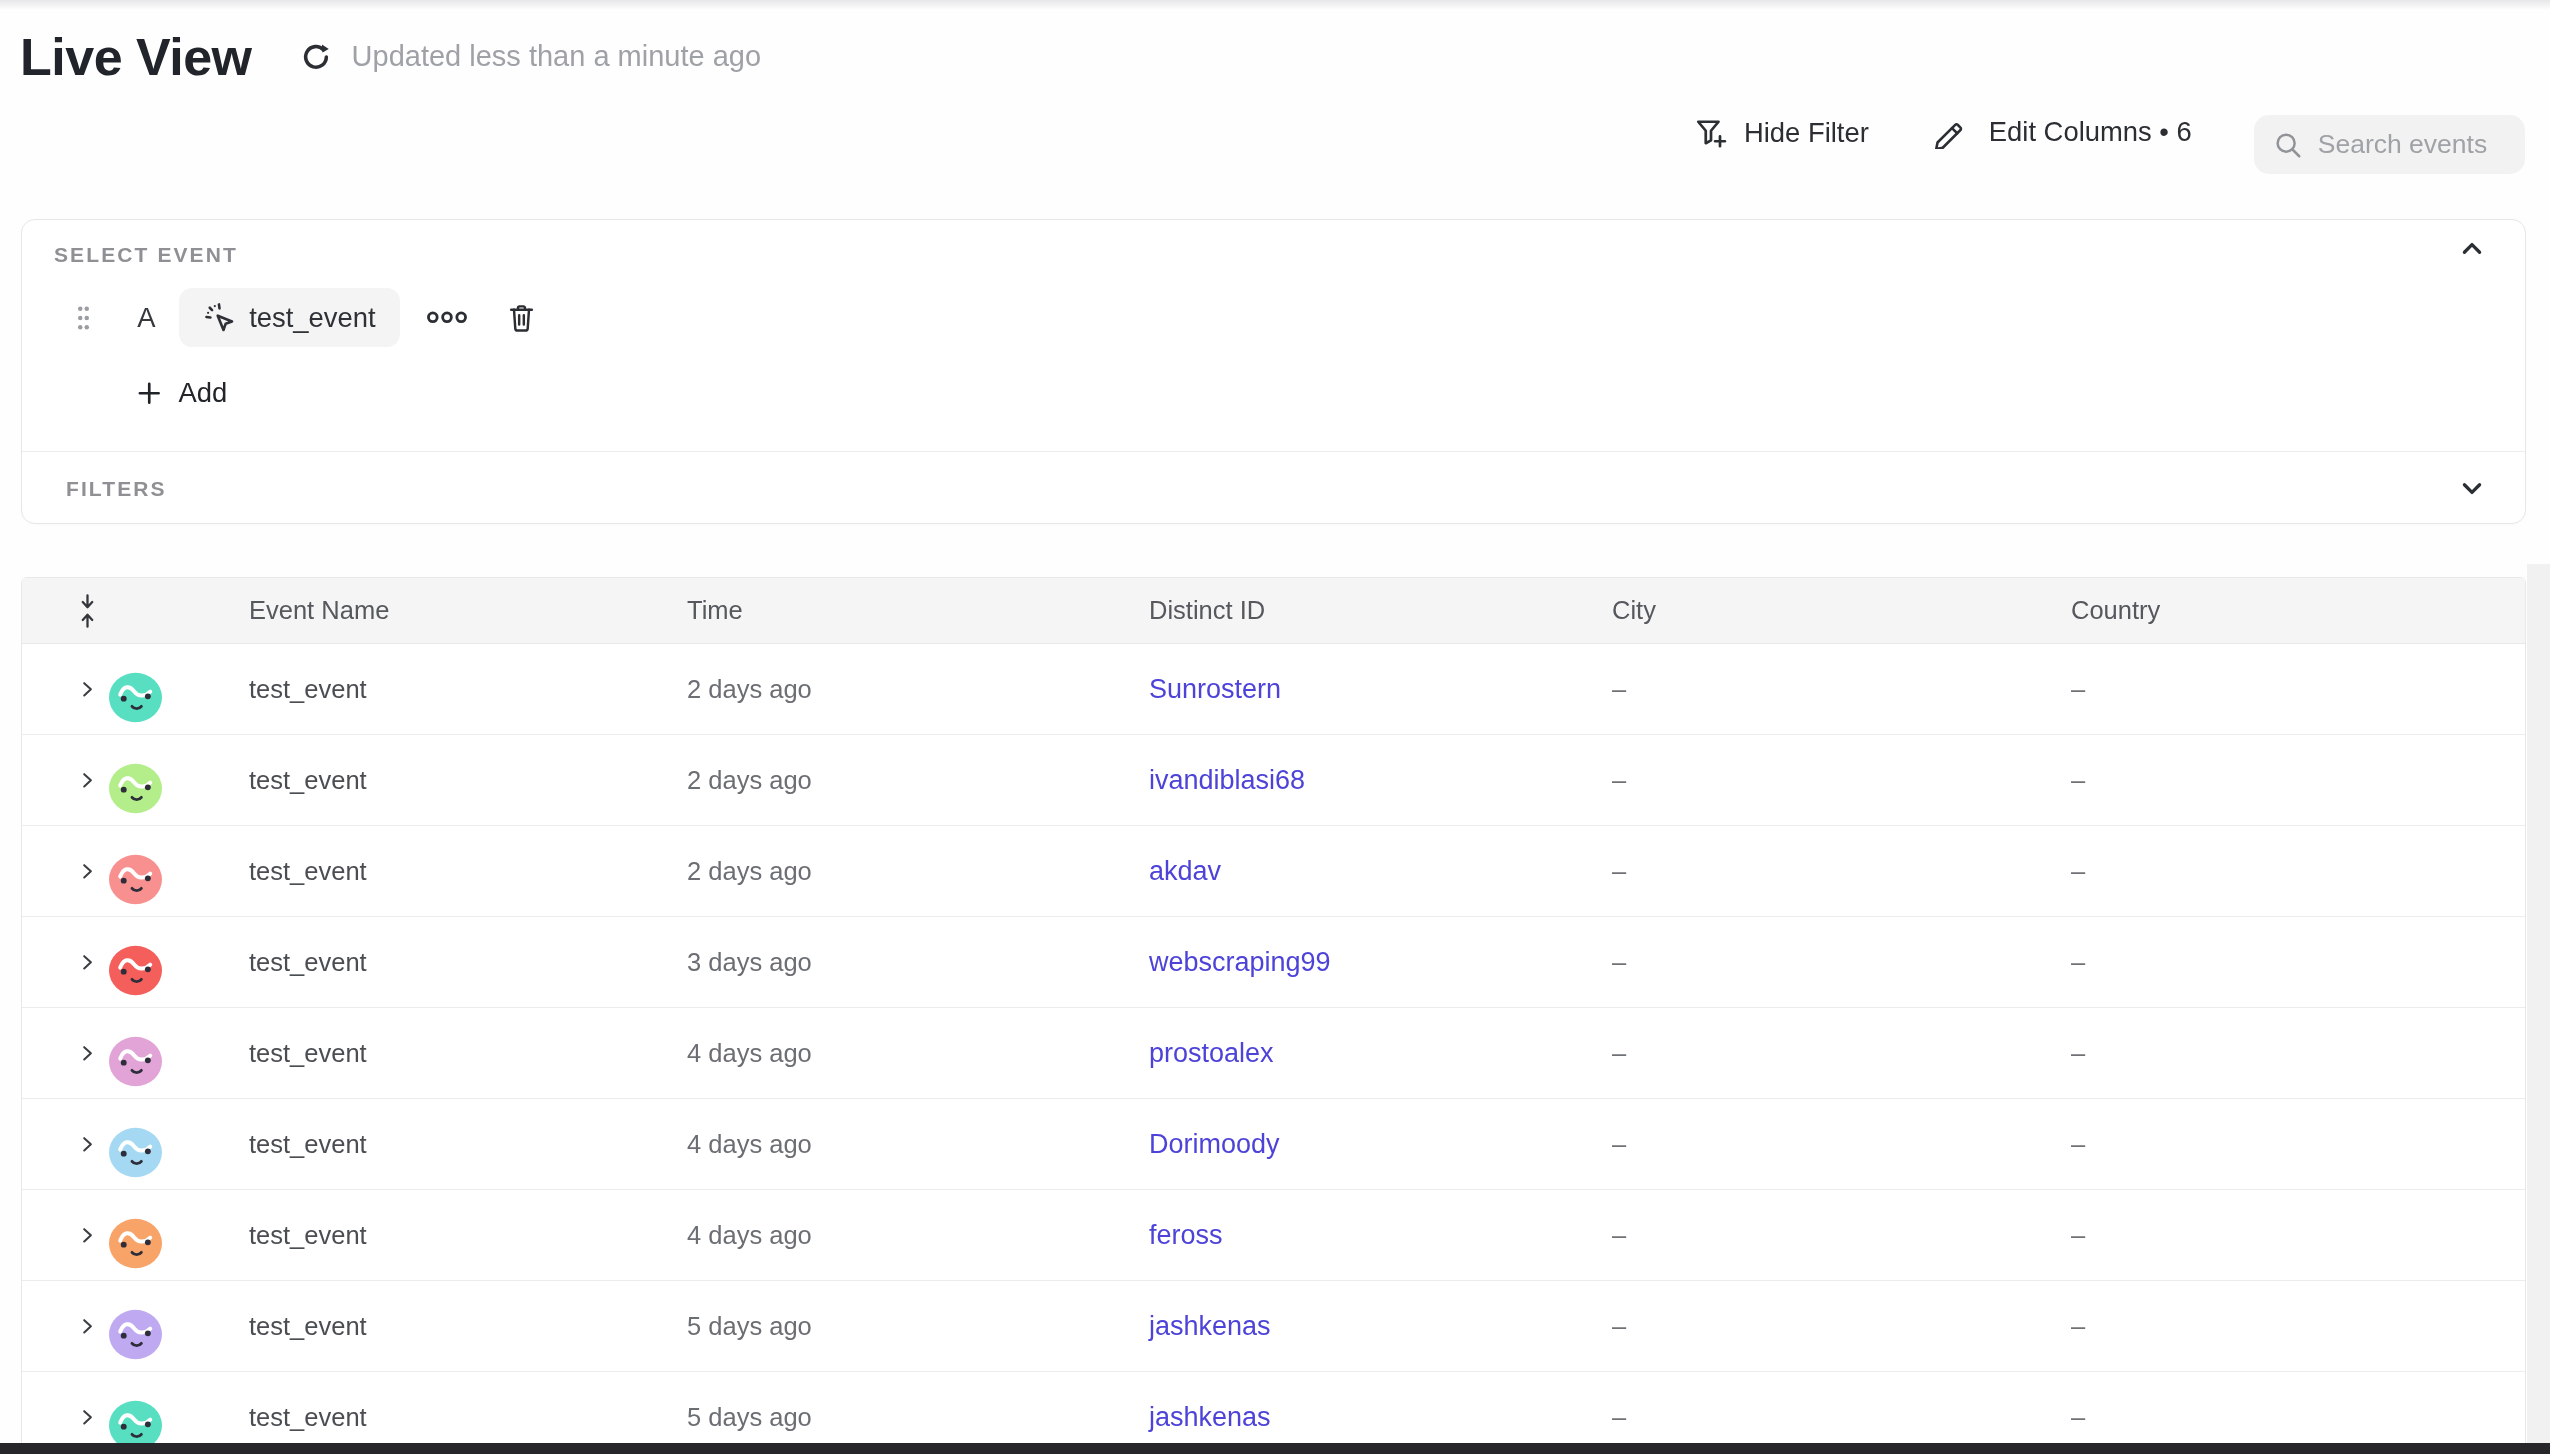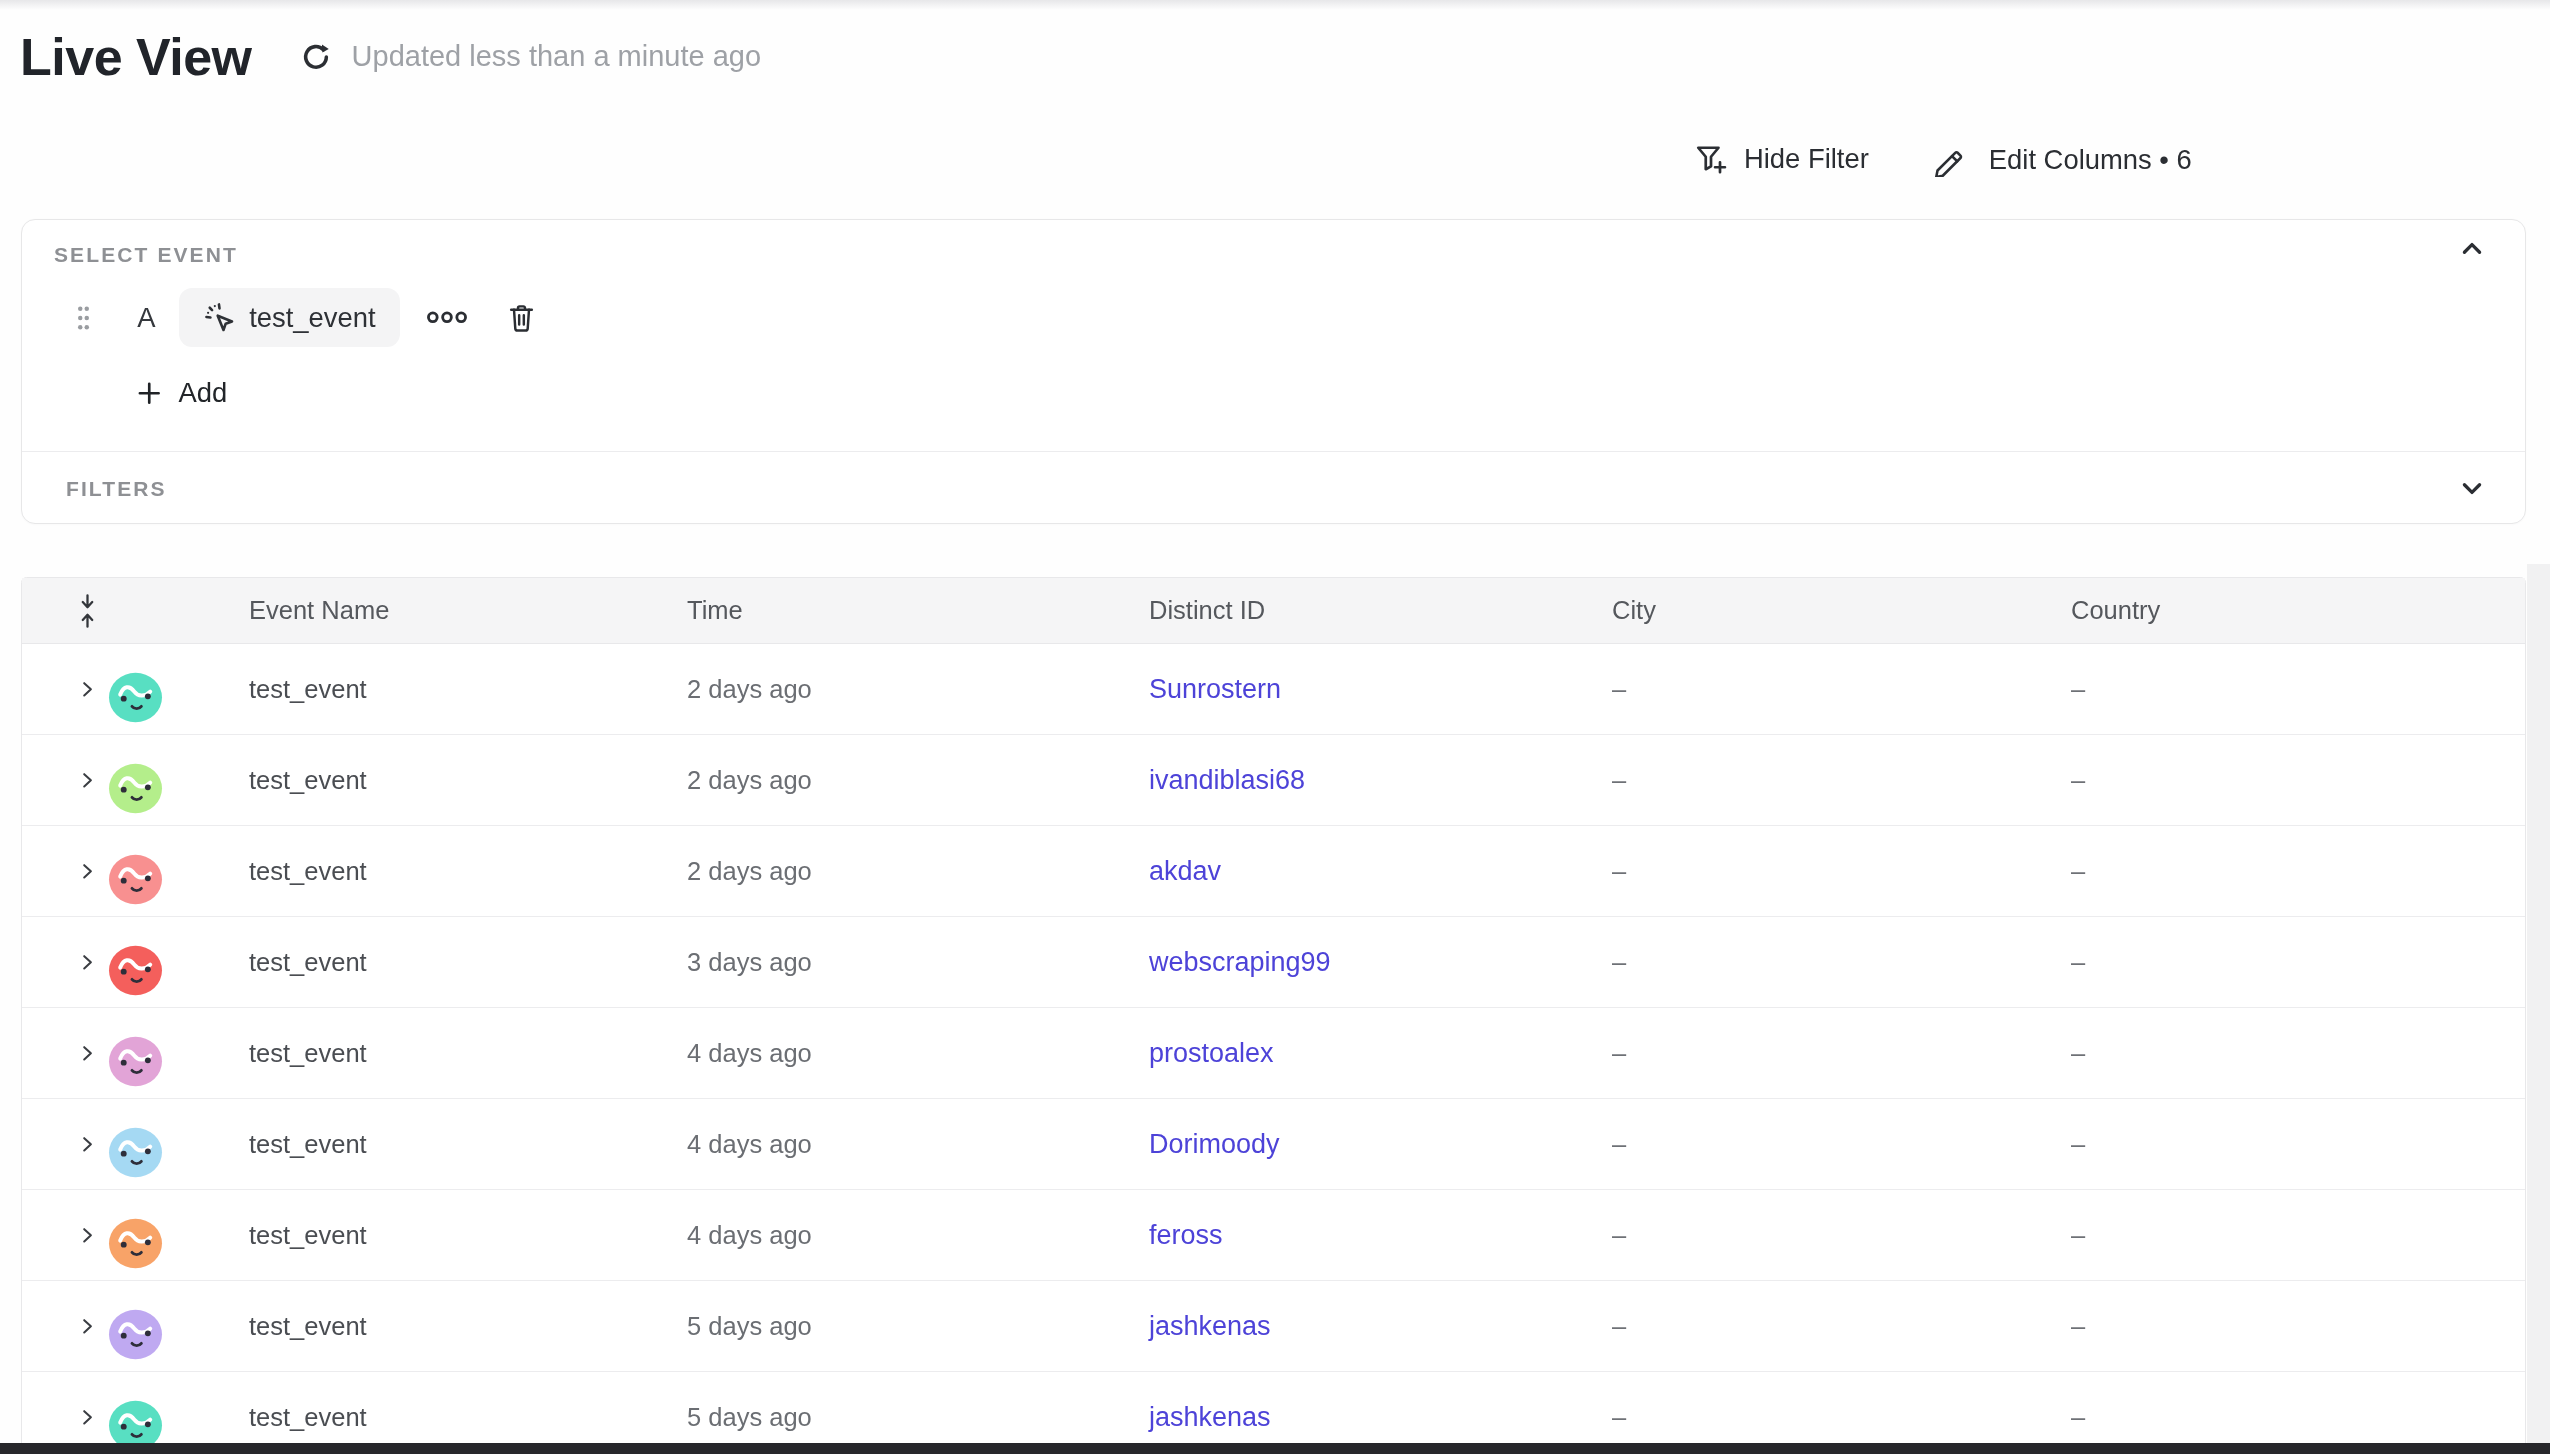--- a/index.html
+++ b/index.html
@@ -13,21 +13,21 @@
 
   
   .page-header { position:absolute; left:20px; top:26.5px; display:flex; align-items:center; }
   .page-title { font-size:52px; font-weight:700; color:#21242a; letter-spacing:-0.5px; }
   .refresh-btn { margin-left:45px; width:38px; height:38px; display:flex; align-items:center;
     justify-content:center; cursor:pointer; color:#2b2e33; }
   .updated-text { margin-left:17px; font-size:29px; color:#9ea1a6; }
 
   
   .toolbar { position:absolute; top:115px; left:1693px; right:24.6px; height:62px;
-    display:flex; align-items:flex-end; }
+    display:flex; align-items:flex-start; }
   .tb-btn { display:flex; align-items:center; gap:15px; font-size:27.4px; font-weight:500;
     color:#2b2e33; cursor:pointer; white-space:nowrap; }
   .tb-btn + .tb-btn { margin-left:62px;gap:24px; }
   .search-box { margin-left:62px; width:286px; height:59px; background:#f2f2f2;
     border-radius:15px; display:flex; align-items:center; padding:0 19px; gap:15px; }
   .search-box input { border:none; outline:none; background:transparent; font-size:26.5px;
     color:#4a4a4a; width:100%; font-family:inherit; }
   .search-box input::placeholder { color:#9fa2a6; }
 
   
@@ -110,20 +110,29 @@
   </div>
   <div class="tb-btn">
     <span>
       <svg width="34" height="34" viewBox="0 0 24 24" fill="none" stroke="currentColor" stroke-width="1.8" stroke-linejoin="round" stroke-linecap="round">
         <path d="M4.6 19.4 l-0.9 4.6 4.6-0.9 L20.8 10.6 a1.2 1.2 0 0 0 0-1.7 l-2-2 a1.2 1.2 0 0 0-1.7 0 z"></path>
         <path d="M14.8 9.2 l3.7 3.7"></path>
       </svg>
     </span>
     <span>Edit Columns • 6</span>
   </div>
+  <div class="search-box">
+    <span>
+      <svg width="30" height="30" viewBox="0 0 24 24" fill="none" stroke="#909398" stroke-width="2" stroke-linecap="round">
+        <circle cx="10.5" cy="10.5" r="6.8"></circle>
+        <path d="M15.6 15.6 L21 21"></path>
+      </svg>
+    </span>
+    <input type="text" value="" placeholder="Search events" style="">
+  </div>
 </div>
 
 <div class="panel">
   <div class="sec-select">
     <div class="section-label">SELECT EVENT</div>
     <div class="collapse-chevron">
       <span>
         <svg width="28" height="28" viewBox="0 0 24 24" fill="none" stroke="currentColor" stroke-width="2.8" stroke-linecap="round" stroke-linejoin="round">
           <path d="M5.5 14.8 L12 8.2 L18.5 14.8"></path>
         </svg>

